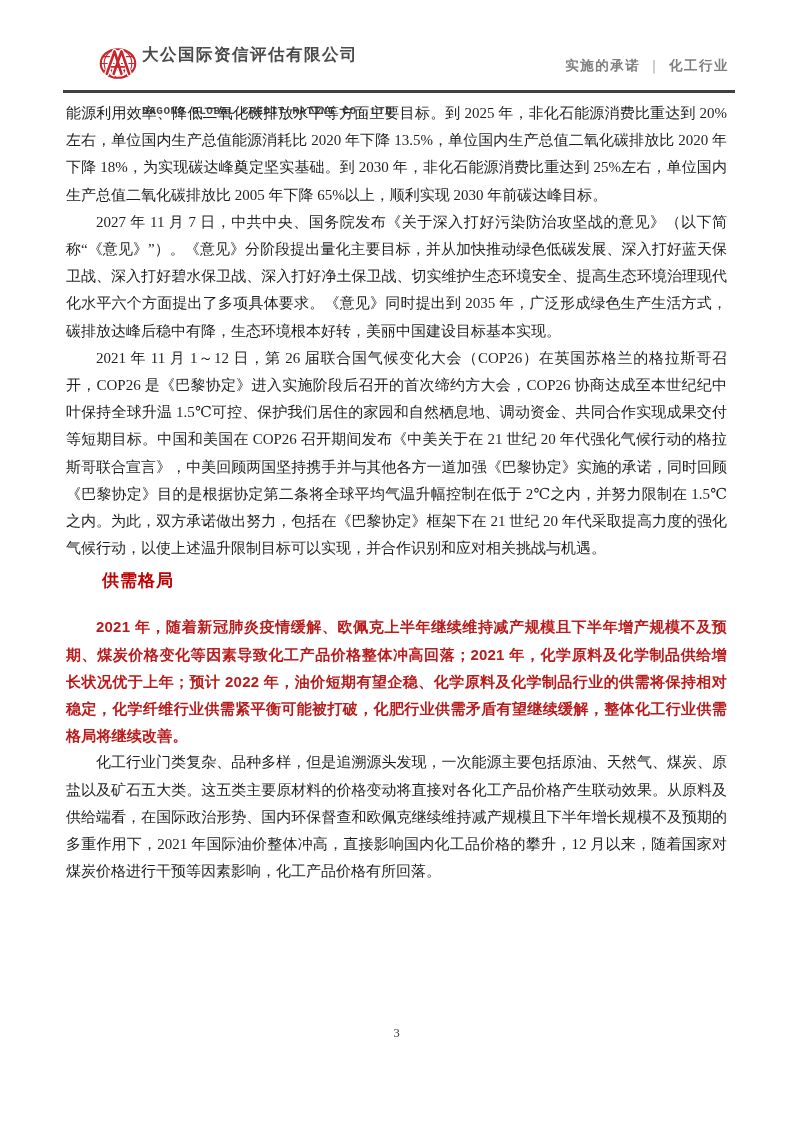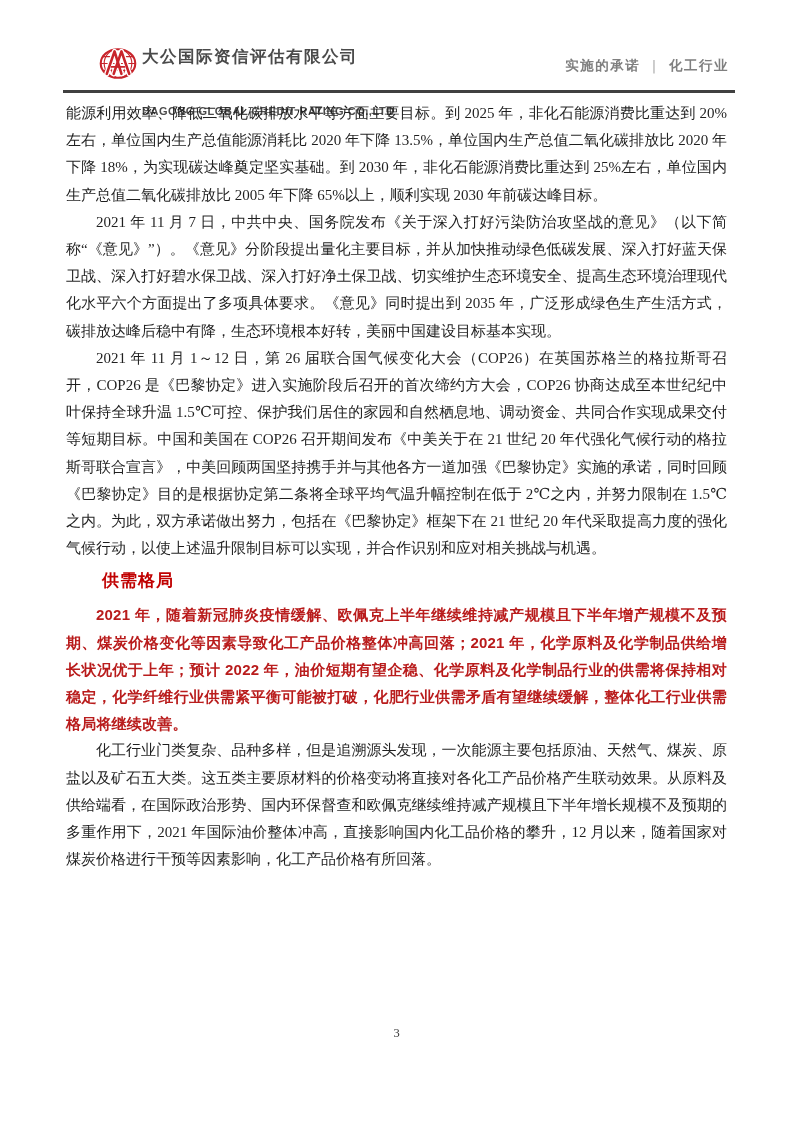--- a/index.html
+++ b/index.html
@@ -17,21 +17,21 @@
     position: absolute;
     left: 99px;
     top: 45px;
     width: 38px;
     height: 37px;
   }
   .company-block {
     position: absolute;
     left: 142px;
     top: 46px;
-    font-family: Liberation Sans, sans-serif;
+    font-family: Liberation Mono, monospace;
     color: #4a4a4a;
   }
   .company-cn {
     font-size: 16.5px;
     font-weight: bold;
     letter-spacing: 1.5px;
     line-height: 20px;
     white-space: nowrap;
   }
   .company-en {
@@ -80,21 +80,21 @@
     font-family: "Liberation Sans", "DejaVu Sans", sans-serif;
     font-weight: bold;
     color: #b91c1c;
     letter-spacing: 0.2px;
   }
   .section-heading {
     font-family: "Liberation Sans", "DejaVu Sans", sans-serif;
     font-size: 17px;
     font-weight: bold;
     color: #c00000;
-    margin: 7px 0 8px 36px;
+    margin: 7px 0 20px 36px;
     line-height: 24px;
     letter-spacing: 1px;
   }
 
   
   .page-number {
     position: absolute;
     left: 0;
     right: 0;
     top: 1026px;
@@ -140,21 +140,21 @@
   </div>
 
   <div class="header-right">
     <span>实施的承诺</span><span class="sep">｜</span><span>化工行业</span>
   </div>
 
   <div class="header-rule"></div>
 
   <div class="content">
     <p>能源利用效率、降低二氧化碳排放水平等方面主要目标。到 2025 年，非化石能源消费比重达到 20%左右，单位国内生产总值能源消耗比 2020 年下降 13.5%，单位国内生产总值二氧化碳排放比 2020 年下降 18%，为实现碳达峰奠定坚实基础。到 2030 年，非化石能源消费比重达到 25%左右，单位国内生产总值二氧化碳排放比 2005 年下降 65%以上，顺利实现 2030 年前碳达峰目标。</p>
-    <p class="indent">2021 年 11 月 7 日，中共中央、国务院发布《关于深入打好污染防治攻坚战的意见》（以下简称“《意见》”）。《意见》分阶段提出量化主要目标，并从加快推动绿色低碳发展、深入打好蓝天保卫战、深入打好碧水保卫战、深入打好净土保卫战、切实维护生态环境安全、提高生态环境治理现代化水平六个方面提出了多项具体要求。《意见》同时提出到 2035 年，广泛形成绿色生产生活方式，碳排放达峰后稳中有降，生态环境根本好转，美丽中国建设目标基本实现。</p>
+    <p class="indent">2027 年 11 月 7 日，中共中央、国务院发布《关于深入打好污染防治攻坚战的意见》（以下简称“《意见》”）。《意见》分阶段提出量化主要目标，并从加快推动绿色低碳发展、深入打好蓝天保卫战、深入打好碧水保卫战、深入打好净土保卫战、切实维护生态环境安全、提高生态环境治理现代化水平六个方面提出了多项具体要求。《意见》同时提出到 2035 年，广泛形成绿色生产生活方式，碳排放达峰后稳中有降，生态环境根本好转，美丽中国建设目标基本实现。</p>
     <p class="indent">2021 年 11 月 1～12 日，第 26 届联合国气候变化大会（COP26）在英国苏格兰的格拉斯哥召开，COP26 是《巴黎协定》进入实施阶段后召开的首次缔约方大会，COP26 协商达成至本世纪纪中叶保持全球升温 1.5℃可控、保护我们居住的家园和自然栖息地、调动资金、共同合作实现成果交付等短期目标。中国和美国在 COP26 召开期间发布《中美关于在 21 世纪 20 年代强化气候行动的格拉斯哥联合宣言》，中美回顾两国坚持携手并与其他各方一道加强《巴黎协定》实施的承诺，同时回顾《巴黎协定》目的是根据协定第二条将全球平均气温升幅控制在低于 2℃之内，并努力限制在 1.5℃之内。为此，双方承诺做出努力，包括在《巴黎协定》框架下在 21 世纪 20 年代采取提高力度的强化气候行动，以使上述温升限制目标可以实现，并合作识别和应对相关挑战与机遇。</p>
 
     <h2 class="section-heading">供需格局</h2>
 
     <p class="indent para-bold">2021 年，随着新冠肺炎疫情缓解、欧佩克上半年继续维持减产规模且下半年增产规模不及预期、煤炭价格变化等因素导致化工产品价格整体冲高回落；2021 年，化学原料及化学制品供给增长状况优于上年；预计 2022 年，油价短期有望企稳、化学原料及化学制品行业的供需将保持相对稳定，化学纤维行业供需紧平衡可能被打破，化肥行业供需矛盾有望继续缓解，整体化工行业供需格局将继续改善。</p>
     <p class="indent">化工行业门类复杂、品种多样，但是追溯源头发现，一次能源主要包括原油、天然气、煤炭、原盐以及矿石五大类。这五类主要原材料的价格变动将直接对各化工产品价格产生联动效果。从原料及供给端看，在国际政治形势、国内环保督查和欧佩克继续维持减产规模且下半年增长规模不及预期的多重作用下，2021 年国际油价整体冲高，直接影响国内化工品价格的攀升，12 月以来，随着国家对煤炭价格进行干预等因素影响，化工产品价格有所回落。</p>
   </div>
 
   <div class="page-number">3</div>
 

